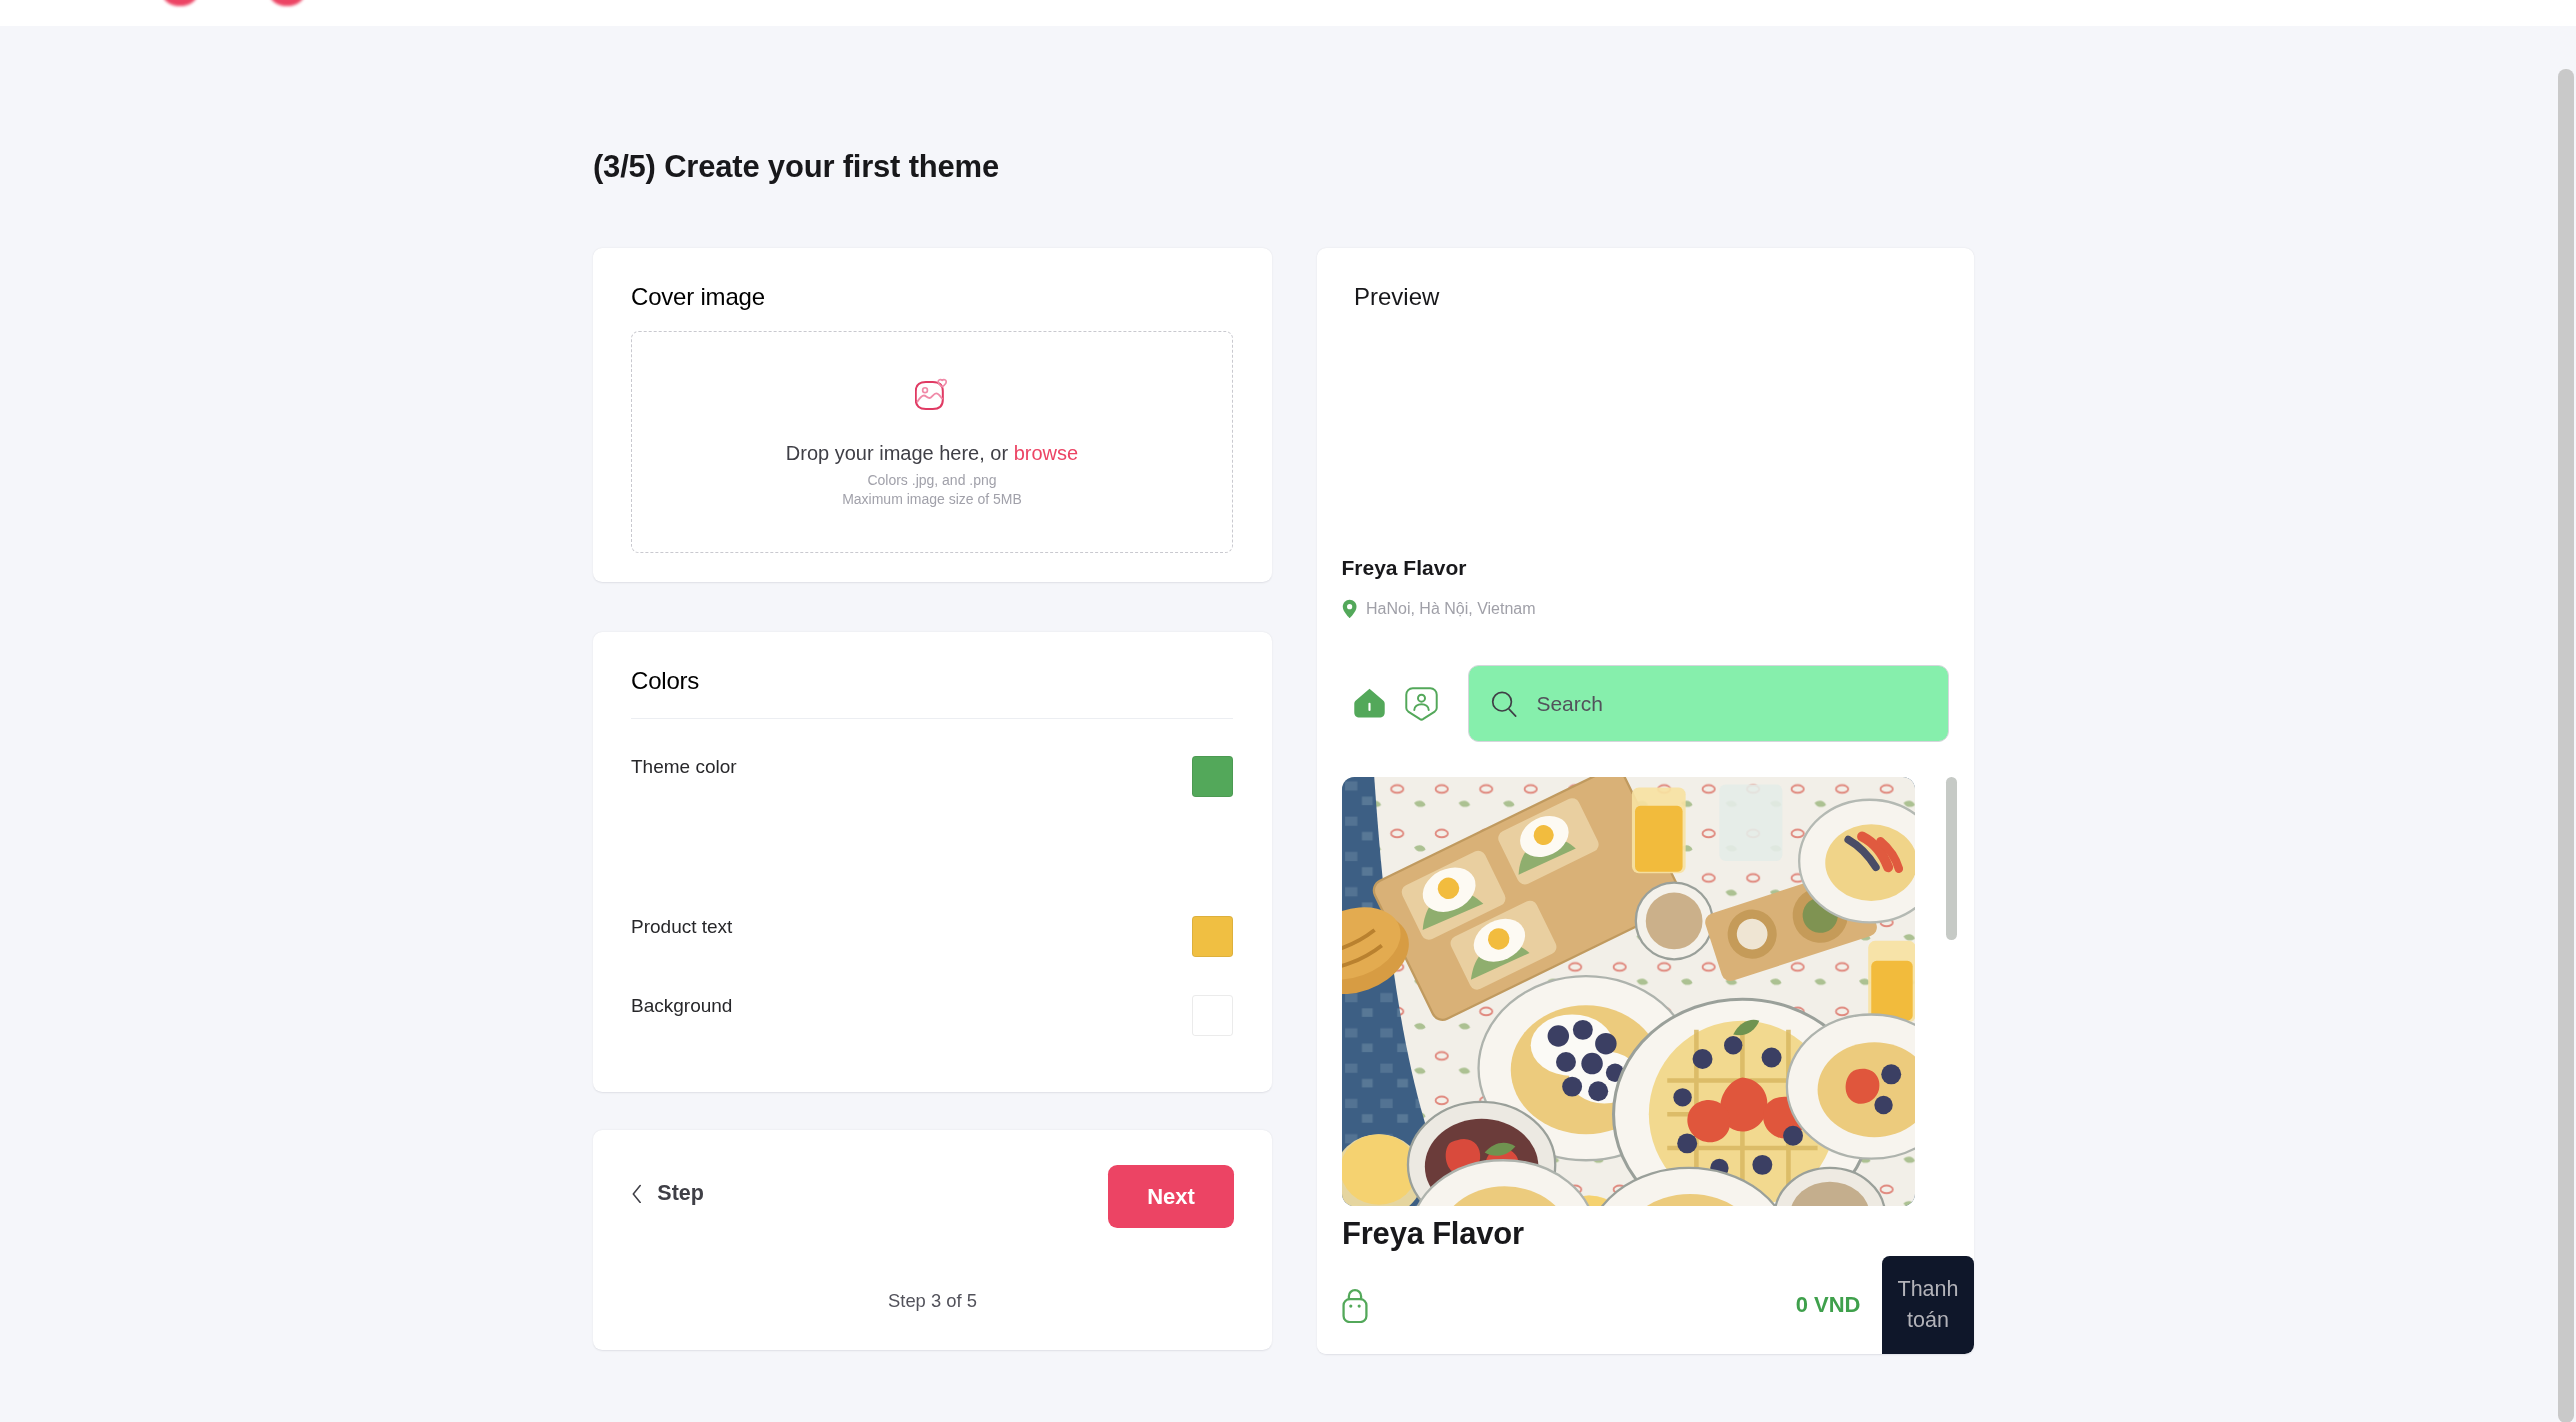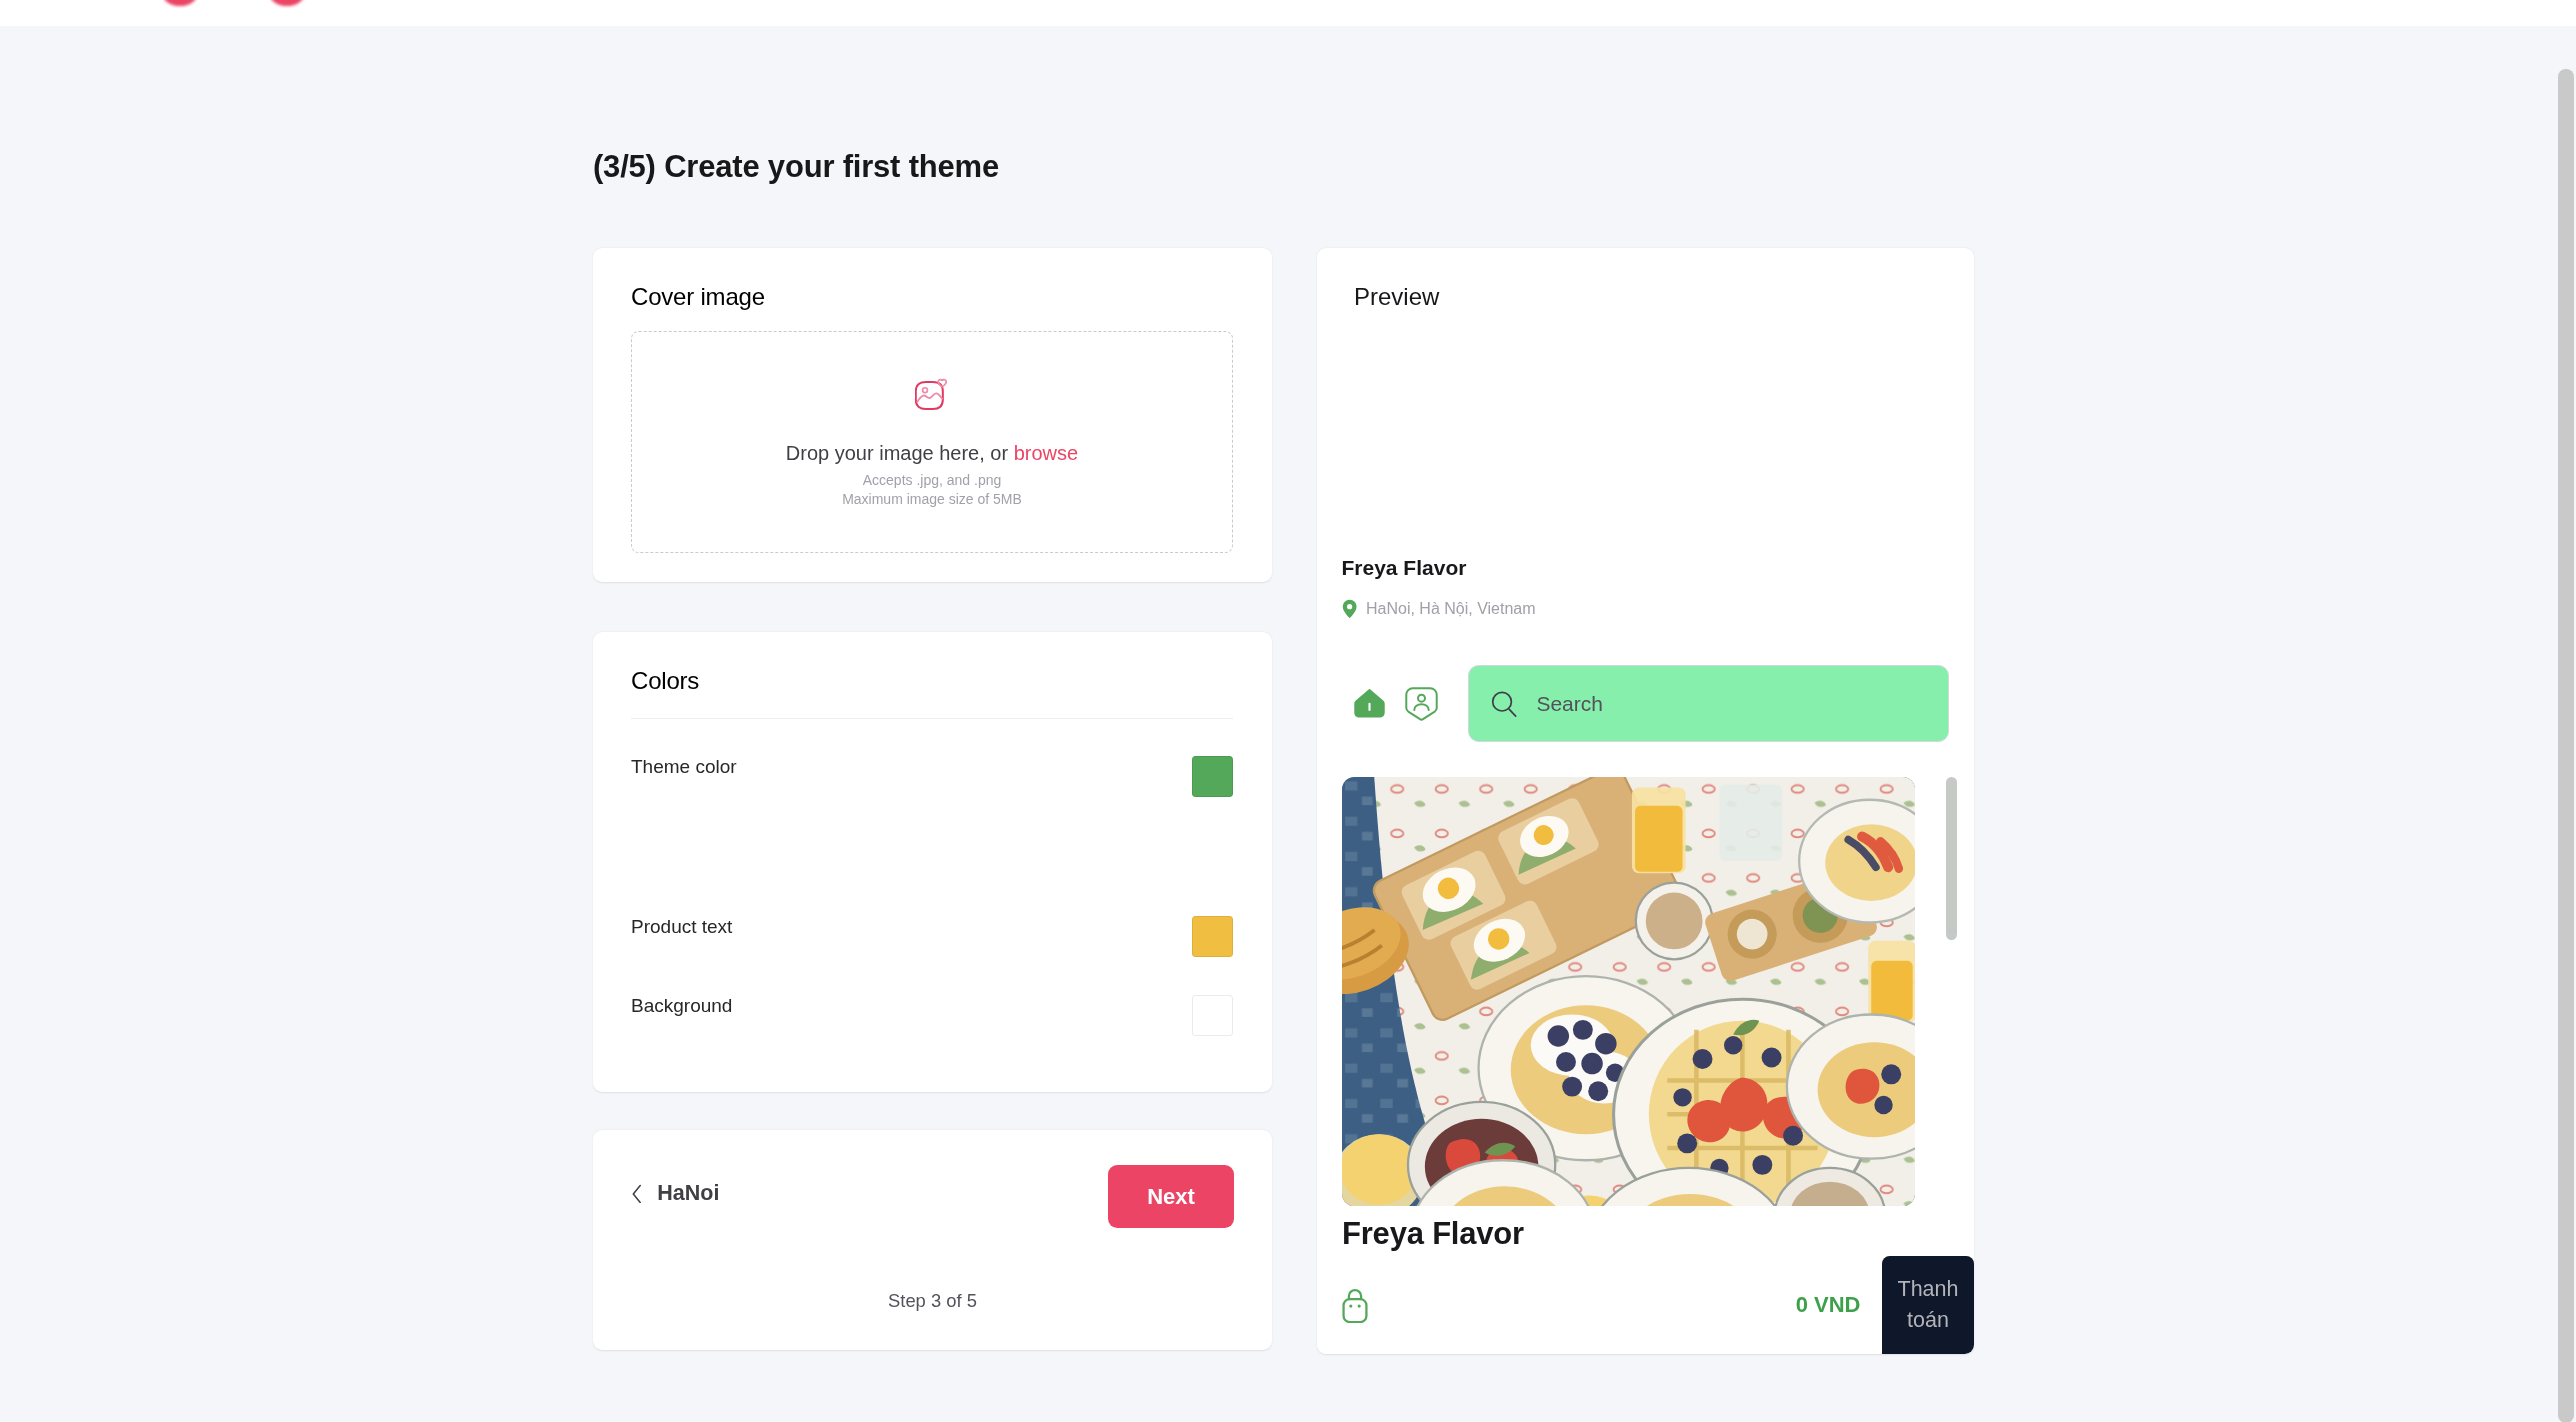--- a/index.html
+++ b/index.html
@@ -237,21 +237,21 @@
         <svg viewBox="0 0 44 44" fill="none" xmlns="http://www.w3.org/2000/svg">
           <path d="M14 6.5h9c8 0 13 4 13 12v11c0 8-5 12-13 12h-9c-8 0-13-4-13-12V18.5c0-8 5-12 13-12Z" stroke="#e03a63" stroke-width="2.6" stroke-linecap="round" fill="none"></path>
           <circle cx="13" cy="17" r="3.1" stroke="#f08aa8" stroke-width="2.2" fill="none"></circle>
           <path d="M35.2 4.3c2 -2 5.2 -.6 5.2 2 0 2.6 -4 5.7 -5.2 6.5 -1.2 -.8 -5.2 -3.9 -5.2 -6.5 0 -2.6 3.2 -4 5.2 -2Z" stroke="#f08aa8" stroke-width="2.2" fill="none" stroke-linejoin="round"></path>
           <path d="M3 32c3.5-5.5 6-8 8.6-8 2.6 0 4.2 3.2 7 3.2 3 0 5.4-6 8.8-6 3 0 5 3.4 7.6 6.6" stroke="#f08aa8" stroke-width="2.4" stroke-linecap="round" stroke-linejoin="round" fill="none"></path>
         </svg>
       </span>
       <div id="drop-main">
         <span>Drop your image here, or </span><span class="browse">browse</span>
       </div>
-      <div class="drop-sub">Accepts .jpg, and .png</div>
+      <div class="drop-sub">Colors .jpg, and .png</div>
       <div class="drop-sub" style="margin-top:3.1px">Maximum image size of 5MB</div>
     </div>
   </section>
 
   <section class="card" id="colors-card">
     <div class="card-heading">Colors</div>
     <div id="colors-divider"></div>
 
     <div class="color-row" style="top:124px">
       <span class="color-row-label">Theme color</span>
@@ -267,21 +267,21 @@
     </div>
   </section>
 
   <section class="card" id="nav-card">
     <div id="back-button">
       <span id="chevron-left-icon">
         <svg viewBox="0 0 16 26" fill="none" xmlns="http://www.w3.org/2000/svg">
           <path d="M12 2 3 13l9 11" stroke="#3f3f46" stroke-width="2" stroke-linecap="round" stroke-linejoin="round"></path>
         </svg>
       </span>
-      <span id="back-label">HaNoi</span>
+      <span id="back-label">Step</span>
     </div>
     <button id="next-button">Next</button>
     <div id="step-indicator">Step 3 of 5</div>
   </section>
 
   <section class="card" id="preview-card">
     <div id="preview-heading">Preview</div>
 
     <div id="store-name-top">Freya Flavor</div>
 

